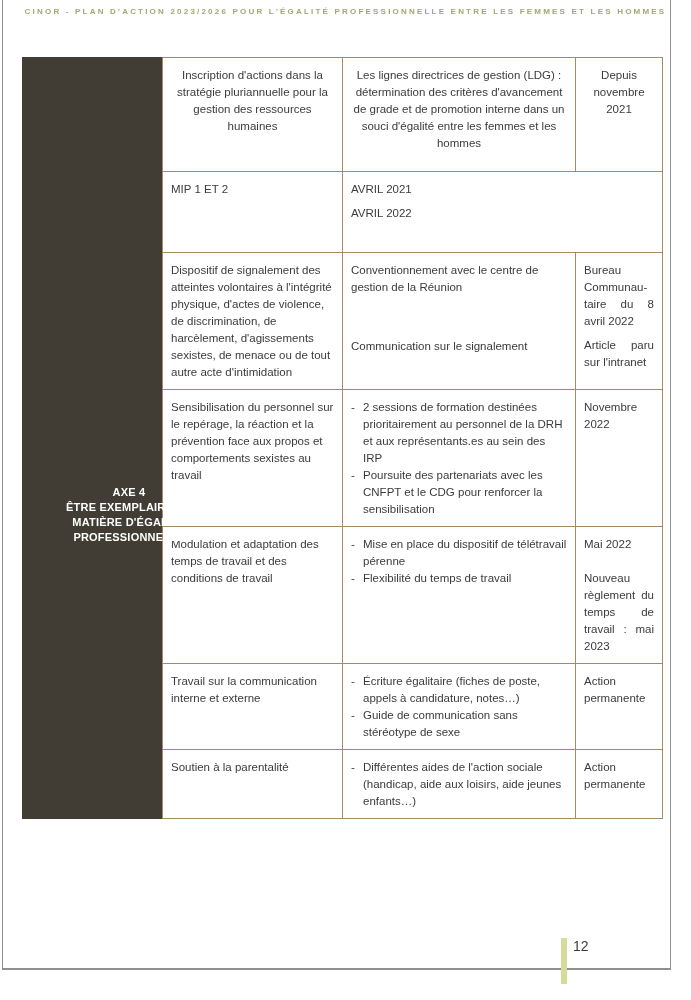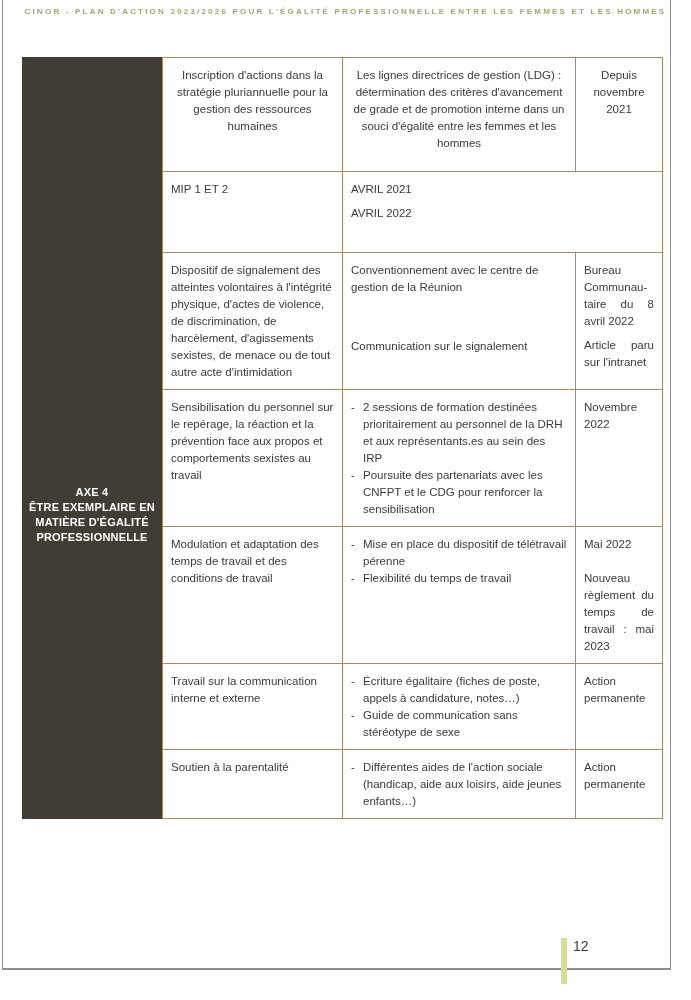--- a/index.html
+++ b/index.html
@@ -46,20 +46,21 @@
   .axis-label{
     position:absolute;
     top:428px;left:0;
     width:140px;
     text-align:center;
     color:#ffffff;
     font-weight:bold;
     font-size:11px;
     line-height:15px;
     letter-spacing:.2px;
+    padding-left:37px;
   }
   .rows{
     flex:1 1 auto;
     display:flex;
     flex-direction:column;
     border:1px solid var(--tan,#a68a63);
   }
   .trow{
     display:grid;
     grid-template-columns:179px 1fr 87px;

